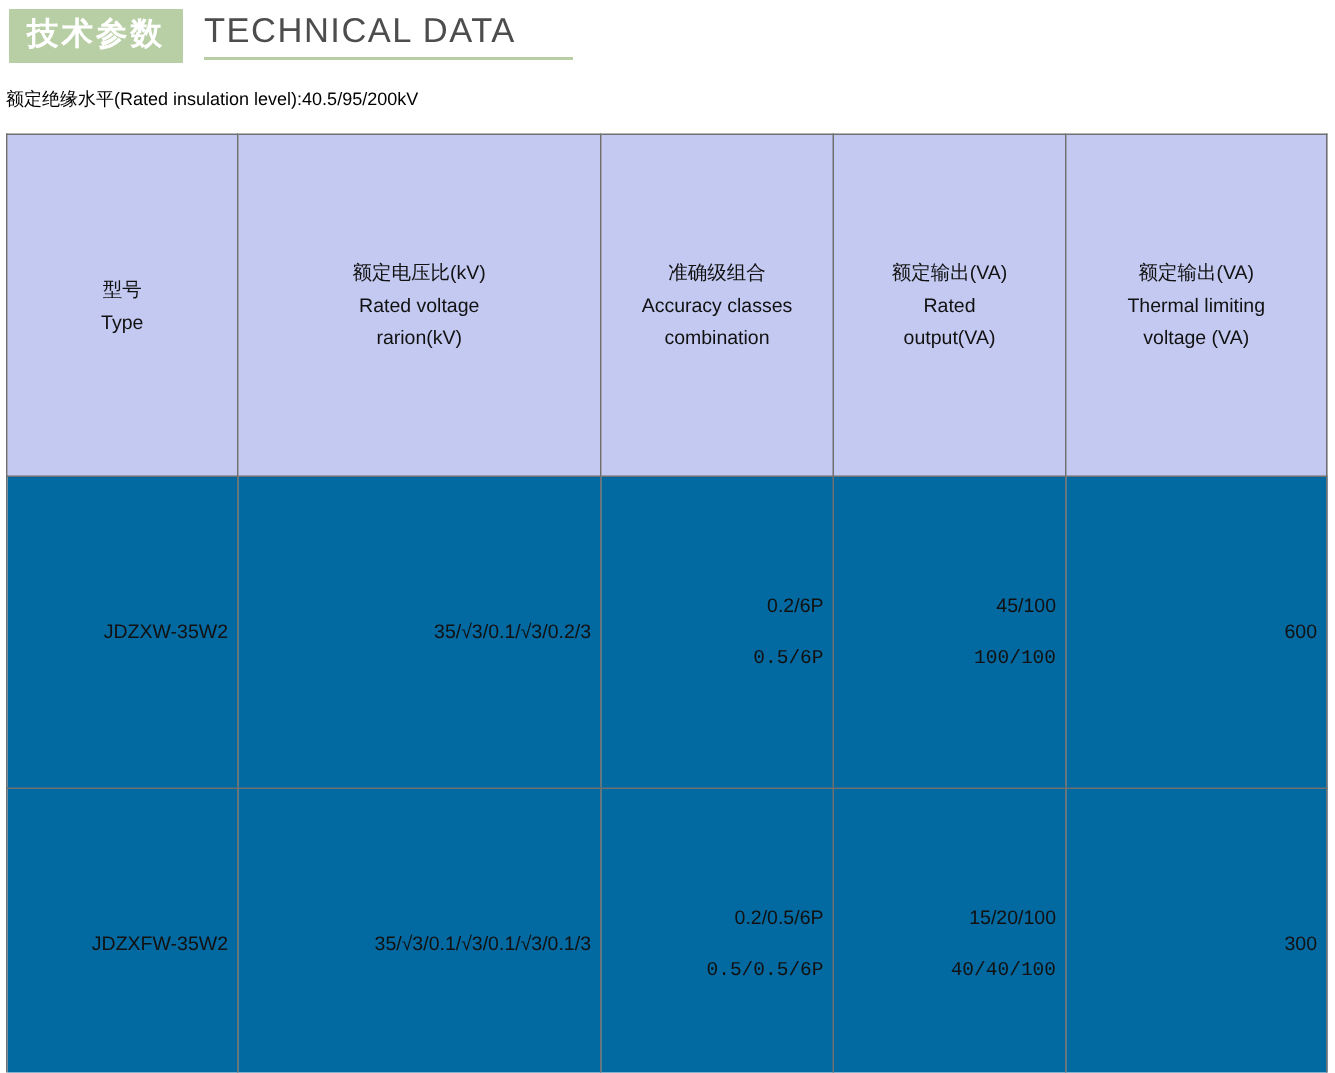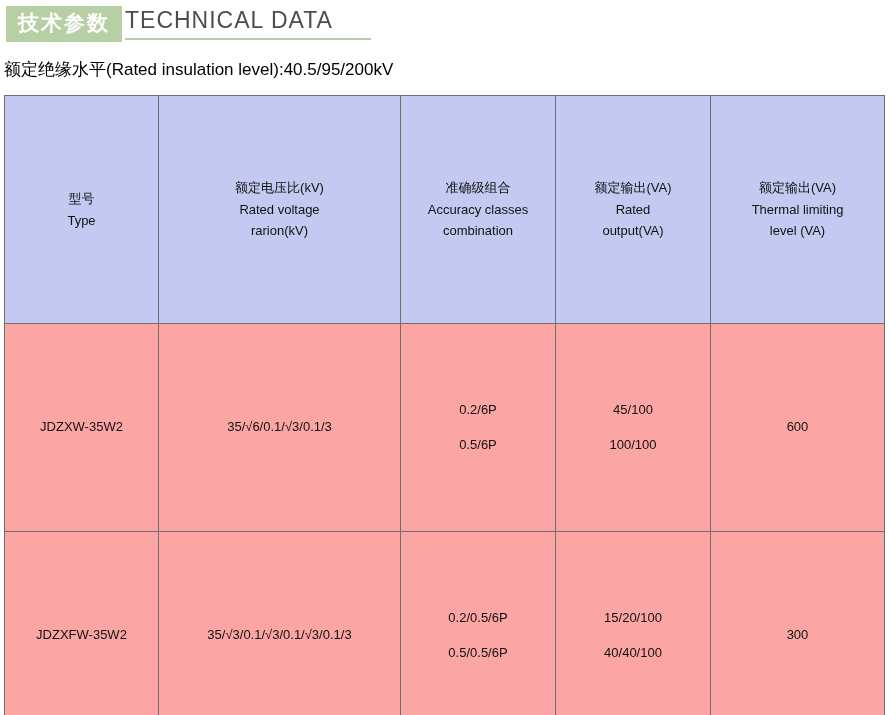--- a/index.html
+++ b/index.html
@@ -33,40 +33,40 @@
     background: #b8cfa5;
     color: #ffffff;
     font-size: 21px;
     font-weight: bold;
     letter-spacing: 2px;
     padding: 4px 12px 5px 12px;
     line-height: 1.25;
     white-space: nowrap;
   }
   .header-en-wrap {
-    margin-left: 3px;
+    margin-left: 14px;
     padding-bottom: 2px;
   }
   .header-en {
     font-size: 23px;
     color: #4d4d4d;
     letter-spacing: 1px;
     white-space: nowrap;
     padding-bottom: 3px;
   }
   .header-rule {
     height: 2px;
     background: #b8cfa5;
     width: 246px;
     margin-top: 1px;
   }
 
   
   .subtitle {
-    font-size: 17px;
+    font-size: 12px;
     color: #000000;
     padding: 16px 0 14px 4px;
     letter-spacing: 0px;
     white-space: nowrap;
   }
 
   
   .tbl-wrap {
     padding: 0 6px 0 4px;
   }
@@ -84,33 +84,34 @@
     color: #111111;
     padding: 4px 6px;
     box-sizing: border-box;
   }
   table.spec thead th {
     background: #c3c9f0;
     height: 228px;
     line-height: 1.65;
   }
   table.spec tbody td {
-    background: #fca5a5;
+    background: #0369a1;
     height: 208px;
     line-height: 1.9;
+    text-align: right;
   }
   .col1 { width: 154px; }
   .col2 { width: 242px; }
   .col3 { width: 155px; }
   .col4 { width: 155px; }
   .col5 { width: 174px; }
 
   .hl { display: block; }
   .cell-line { display: block; }
-  .cell-line + .cell-line { margin-top: 10px; }
+  .cell-line + .cell-line { margin-top: 10px; font-family: Liberation Mono, monospace; }
 </style>
 </head>
 <body>
 
 <div class="page">
 
   <div class="header">
     <div class="header-cn">技术参数</div>
     <div class="header-en-wrap">
       <div class="header-en">TECHNICAL DATA</div>
@@ -139,28 +140,28 @@
             <span class="hl">combination</span>
           </th>
           <th class="col4">
             <span class="hl">额定输出(VA)</span>
             <span class="hl">Rated</span>
             <span class="hl">output(VA)</span>
           </th>
           <th class="col5">
             <span class="hl">额定输出(VA)</span>
             <span class="hl">Thermal limiting</span>
-            <span class="hl">level  (VA)</span>
+            <span class="hl">voltage  (VA)</span>
           </th>
         </tr>
       </thead>
       <tbody>
         <tr>
           <td class="col1">JDZXW-35W2</td>
-          <td class="col2">35/√6/0.1/√3/0.1/3</td>
+          <td class="col2">35/√3/0.1/√3/0.2/3</td>
           <td class="col3">
             <span class="cell-line">0.2/6P</span>
             <span class="cell-line">0.5/6P</span>
           </td>
           <td class="col4">
             <span class="cell-line">45/100</span>
             <span class="cell-line">100/100</span>
           </td>
           <td class="col5">600</td>
         </tr>

